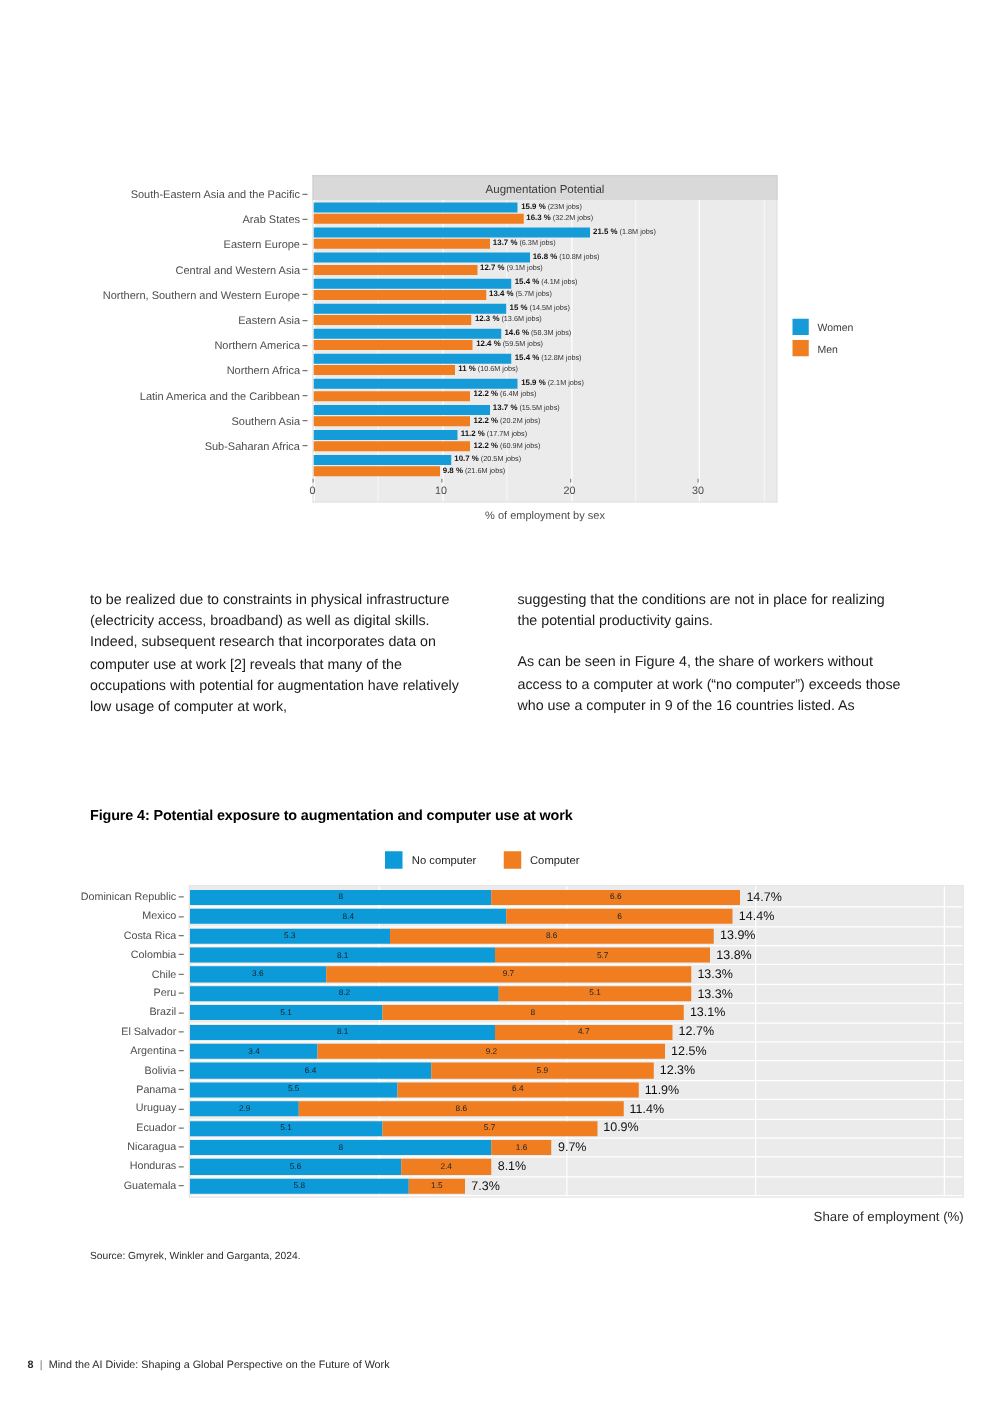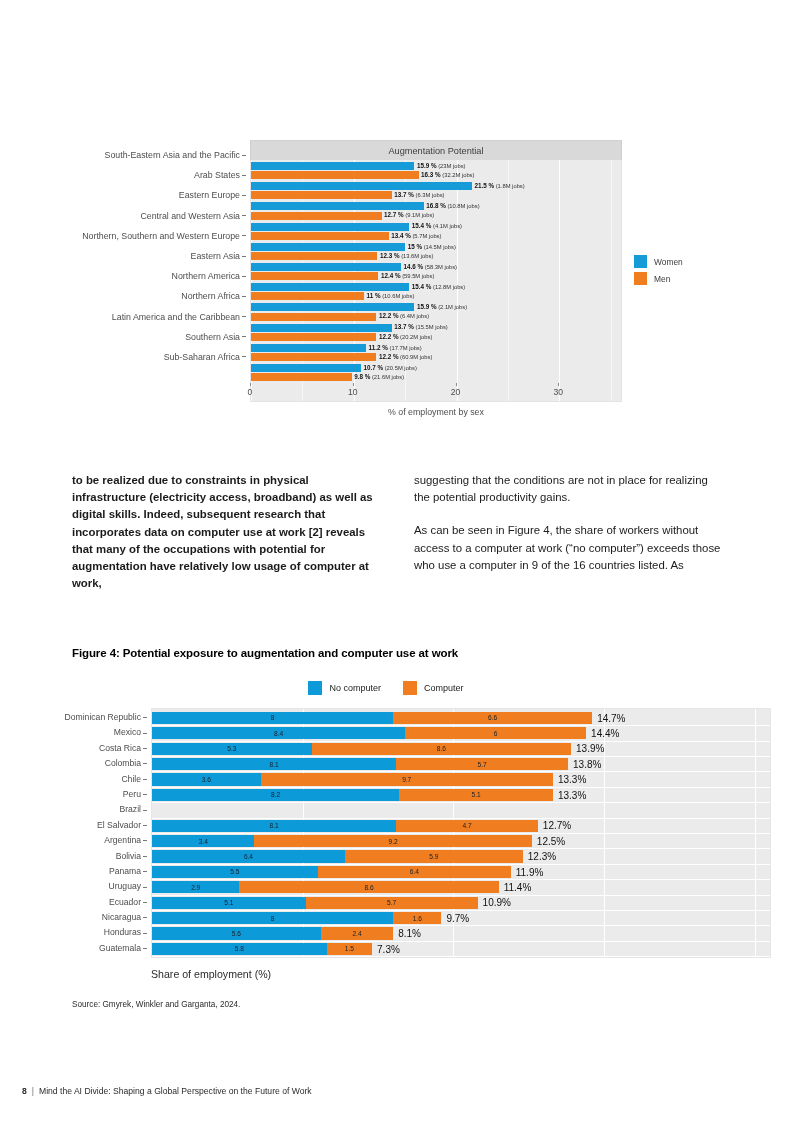--- a/index.html
+++ b/index.html
@@ -54,21 +54,21 @@
     position:absolute;left:194px;top:267px;width:372px;text-align:center;
     font-size:8.8px;color:#4d4d4d;
   }
   #fig3 .f3-legend{position:absolute;left:578px;top:113px;}
   #fig3 .lg-row{display:flex;align-items:center;height:17px;}
   #fig3 .lg-sw{width:13px;height:13px;margin-right:7px;}
   #fig3 .lg-tx{font-size:8.4px;color:#3c3c3c;}
 
   
   .col{position:absolute;top:472px;width:308px;font-size:11.4px;line-height:17.2px;color:#1b1b1b;}
-  .col.left{left:72px;font-weight:bold;}
+  .col.left{left:72px;}
   .col.right{left:414px;}
   .col p{margin:0 0 16px 0;}
 
   
   #fig4{position:absolute;left:22px;top:680px;width:750px;height:310px;}
   #fig4 .f4-legend{
     position:absolute;left:0;top:0;width:750px;display:flex;justify-content:center;
     align-items:center;gap:0px;height:16px;
   }
   #fig4 .f4-lgitem{display:flex;align-items:center;margin-right:22px;}
@@ -90,21 +90,21 @@
   #fig4 .g4h{position:absolute;left:0;right:0;height:1px;background:#ffffff;}
   #fig4 .f4-row{position:absolute;left:0;right:0;height:15.4px;}
   #fig4 .f4-seg{position:absolute;top:1.6px;height:12.2px;display:flex;align-items:center;justify-content:center;}
   #fig4 .f4-seg.nc{background:#0d9ad9;}
   #fig4 .f4-seg.cp{background:#f07e20;}
   #fig4 .f4-seg span{font-size:6.6px;color:#15202b;}
   #fig4 .f4-total{
     position:absolute;top:0.4px;font-size:10px;color:#111;white-space:nowrap;line-height:15px;
   }
   #fig4 .f4-axis-title{
-    position:absolute;left:129px;top:288px;width:620px;text-align:left;
+    position:absolute;left:129px;top:288px;width:620px;text-align:right;
     font-size:10.6px;color:#2b2b2b;
   }
   .source{position:absolute;left:72px;top:1000px;font-size:8.2px;color:#2b2b2b;}
 
   
   .footer{position:absolute;left:22px;top:1086px;font-size:8.6px;color:#2b2b2b;white-space:nowrap;}
   .footer b{font-weight:bold;}
   .footer .sep{margin:0 5px;color:#777;}
 </style>
 </head>
@@ -327,20 +327,29 @@
         <div class="f4-row" style="top: 78.2px;">
           <div class="f4-seg nc" style="left: 0px; width: 247.2px;">
             <span>8.2</span>
           </div>
           <div class="f4-seg cp" style="left: 247.2px; width: 153.746px;">
             <span>5.1</span>
           </div>
           <div class="f4-total" style="left: 405.946px;">13.3%</div>
         </div>
         <div class="g4h" style="top: 108.5px;"></div>
+        <div class="f4-row" style="top: 93.6px;">
+          <div class="f4-seg nc" style="left: 0px; width: 153.746px;">
+            <span>5.1</span>
+          </div>
+          <div class="f4-seg cp" style="left: 153.746px; width: 241.171px;">
+            <span>8</span>
+          </div>
+          <div class="f4-total" style="left: 399.917px;">13.1%</div>
+        </div>
         <div class="g4h" style="top: 123.9px;"></div>
         <div class="f4-row" style="top: 109px;">
           <div class="f4-seg nc" style="left: 0px; width: 244.185px;">
             <span>8.1</span>
           </div>
           <div class="f4-seg cp" style="left: 244.185px; width: 141.688px;">
             <span>4.7</span>
           </div>
           <div class="f4-total" style="left: 390.873px;">12.7%</div>
         </div>

